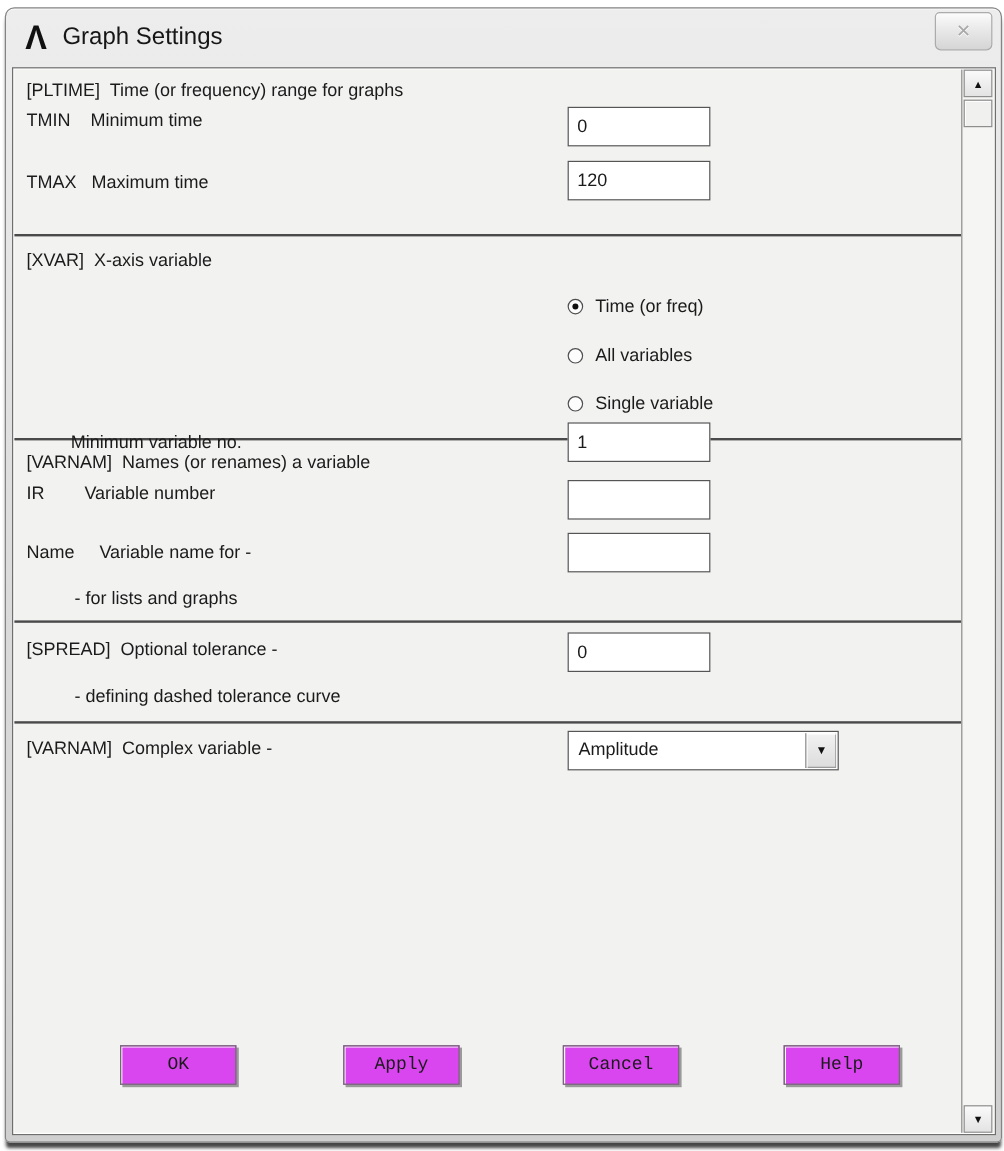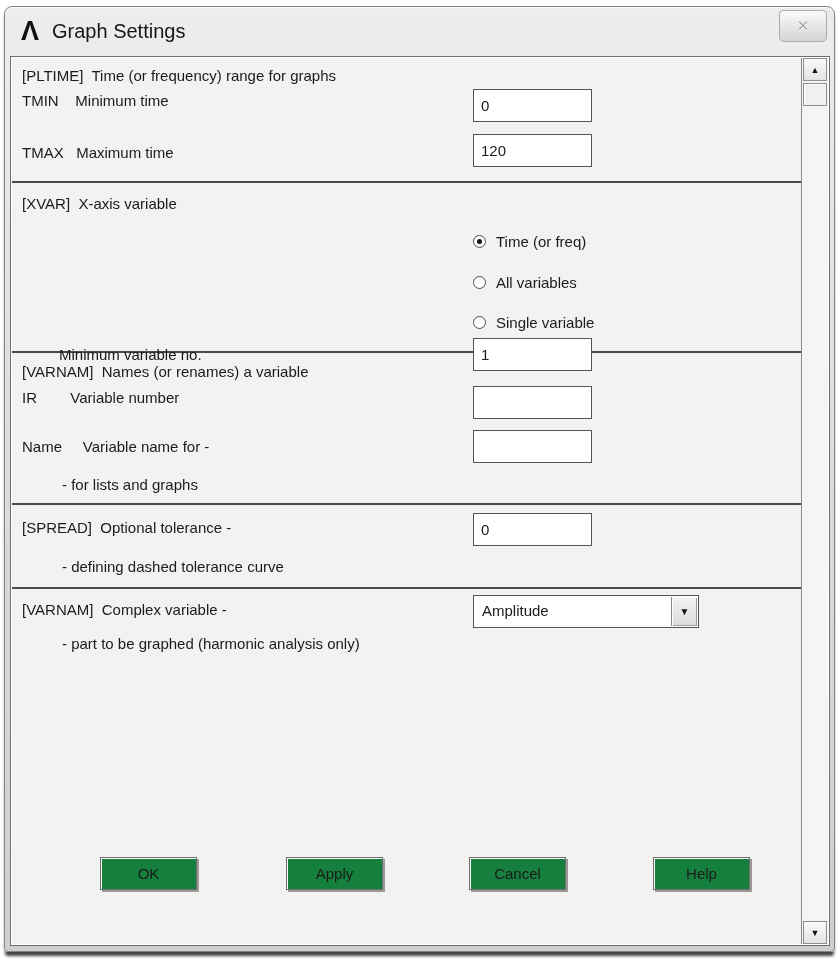--- a/index.html
+++ b/index.html
@@ -30,21 +30,21 @@
   }
   
   .frame{
     position:absolute;left:5px;right:4px;top:49px;bottom:5px;
     background:#f2f2f1;border:1px solid #6f6f6f;
     box-shadow:inset 0 0 0 1px #ffffff;
   }
   .content{position:absolute;left:1px;top:1px;bottom:1px;right:28px;}
   .sep{height:2px;background:#4a4a4a;}
   section{position:relative;display:block;}
-  .s1{height:123px;} .s2{height:168px;} .s3{height:150px;} .s4{height:82px;} .s5{height:337px;}
+  .s1{height:137px;} .s2{height:168px;} .s3{height:150px;} .s4{height:82px;} .s5{height:337px;}
   .abs{position:absolute;white-space:pre;}
   .heading{left:10px;}
   .note{left:50px;}
   
   .tbox{
     position:absolute;left:461px;width:119px;height:33px;box-sizing:border-box;
     border:1px solid #555;background:#ffffff;font-family:inherit;font-size:15px;
     padding:0 0 0 7px;color:#1b1b1b;outline:none;
   }
   
@@ -66,24 +66,24 @@
   .dropdown .darrow{
     position:absolute;top:1px;right:1px;bottom:1px;width:25px;
     background:linear-gradient(180deg,#f2f2f2,#dcdcdc);
     border-left:1px solid #8a8a8a;
     box-shadow:inset 1px 1px 0 #fff, inset -1px -1px 0 #9b9b9b;
     display:flex;align-items:center;justify-content:center;font-size:10px;color:#111;
   }
   
   .btn{
     position:absolute;top:268px;width:97px;height:33px;box-sizing:border-box;
-    background:#15803d;border:1px solid #6e6e6e;
+    background:#d946ef;border:1px solid #6e6e6e;
     box-shadow:2px 2px 0 0 #9a9a9a, inset 1px 1px 0 #fbfbfb;
     display:flex;align-items:center;justify-content:center;
-    font-family:Liberation Sans, sans-serif;font-size:15px;color:#1b1b1b;
+    font-family:Liberation Mono, monospace;font-size:15px;color:#1b1b1b;
   }
   
   .scrollbar{
     position:absolute;top:1px;right:1px;bottom:1px;width:27px;
     background:#f5f5f4;border-left:1px solid #8a8a8a;box-sizing:border-box;
   }
   .sb-btn{
     position:absolute;left:1px;right:1px;height:23px;
     background:linear-gradient(180deg,#fafafa,#e3e3e3);
     border:1px solid #8e8e8e;box-sizing:border-box;
@@ -158,21 +158,20 @@
         <span class="abs note" style="top:53px;">- defining dashed tolerance curve</span>
       </section>
       <div class="sep"></div>
 
       <section class="s5">
         <span class="abs heading" style="top:12px;">[VARNAM]  Complex variable -</span>
         <div class="dropdown">
           <span class="dval">Amplitude</span>
           <span class="darrow">▼</span>
         </div>
-        <span class="abs note" style="top:46px;">- part to be graphed (harmonic analysis only)</span>
 
         <button class="btn" style="left:88px;">OK</button>
         <button class="btn" style="left:274px;">Apply</button>
         <button class="btn" style="left:457px;">Cancel</button>
         <button class="btn" style="left:641px;">Help</button>
       </section>
 
     </div>
 
     <div class="scrollbar">

